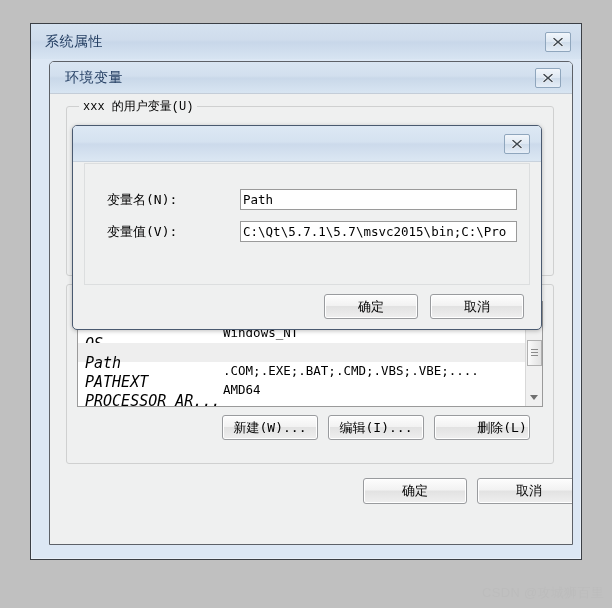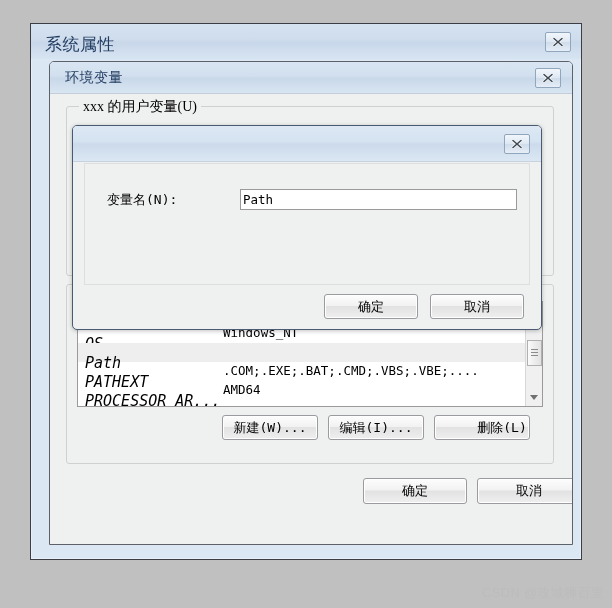--- a/index.html
+++ b/index.html
@@ -34,21 +34,21 @@
     left: 0; top: 0;
     width: 100%;
     height: 35px;
     background: linear-gradient(to bottom, #d5e2f0 0%, #cfdcec 45%, #c8d7e9 52%, #d7e4f2 100%);
     box-sizing: border-box;
   }
   .title-text-1 {
     position: absolute;
     left: 14px;
     top: 9px;
-    font-size: 17px;
+    font-size: 14px;
     color: #1f3a5f;
     letter-spacing: 0.5px;
   }
 
   
   .closebtn {
     position: absolute;
     width: 26px;
     height: 20px;
     border: 1px solid #8fa6bd;
@@ -109,22 +109,22 @@
     border-radius: 3px;
     box-sizing: border-box;
     background: #eff0f0;
   }
   .group-user-legend {
     position: absolute;
     left: 12px;
     top: -9px;
     background: #eff0f0;
     padding: 0 4px;
-    font-family: Liberation Serif, serif;
-    font-size: 14px;
+    font-family: Liberation Mono, monospace;
+    font-size: 12px;
     color: #000;
     white-space: nowrap;
   }
 
   
   .win-edit {
     position: absolute;
     left: 72px;
     top: 125px;
     width: 470px;
@@ -498,20 +498,24 @@
     </svg>
   </div>
 
   <div class="edit-body">
 
     <div class="field-row" style="top:25px;">
       <div class="field-label">变量名(N):</div>
       <div class="textinput">Path</div>
     </div>
 
+    <div class="field-row" style="top:57px;">
+      <div class="field-label">变量值(V):</div>
+      <div class="textinput">C:\Qt\5.7.1\5.7\msvc2015\bin;C:\Pro</div>
+    </div>
 
   </div>
 
   <div class="btn" style="left:251px; top:168px; width:94px; height:25px; line-height:23px;">
     <span>确定</span>
   </div>
   <div class="btn" style="left:357px; top:168px; width:94px; height:25px; line-height:23px;">
     <span>取消</span>
   </div>
 </div>

